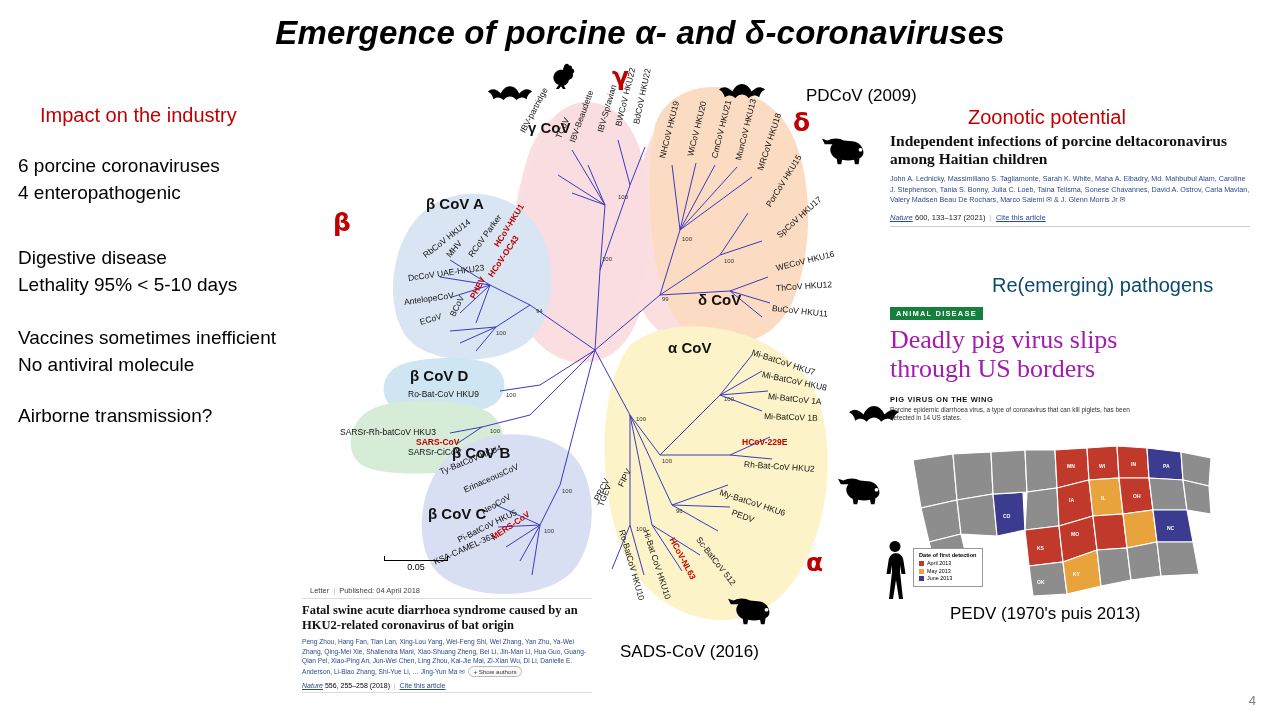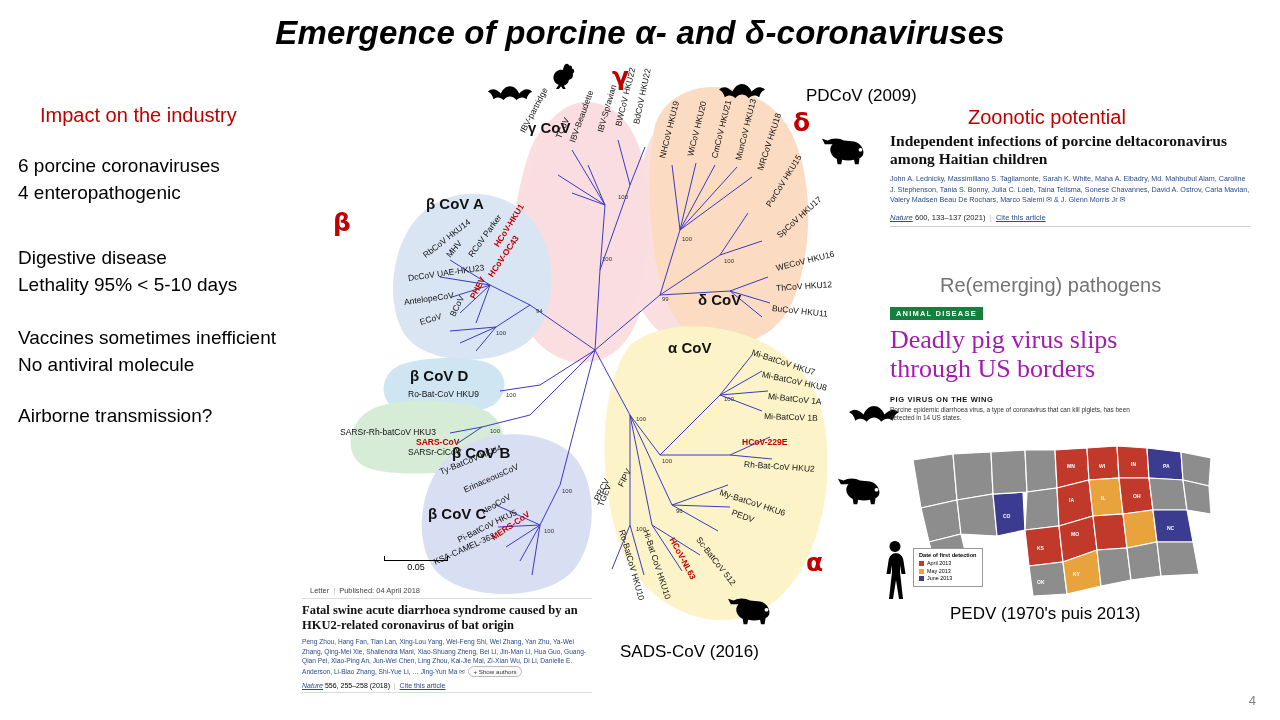--- a/index.html
+++ b/index.html
@@ -18,21 +18,21 @@
   
   #impact-heading{left:40px;top:104px;font-size:20px;color:#c00000;}
   .left-block{left:18px;font-size:19px;line-height:27px;color:#000;}
   #lb1{top:152px;}
   #lb2{top:244px;}
   #lb3{top:324px;}
   #lb4{top:402px;}
 
   
   #zoonotic{left:968px;top:106px;font-size:20px;color:#c00000;}
-  #reemerging{left:940px;top:274px;font-size:20px;color:#737373;}
+  #reemerging{left:992px;top:274px;font-size:20px;color:#0c4a6e;}
 
   
   .greek{font-size:25px;font-weight:bold;color:#c00000;font-family:"DejaVu Sans",sans-serif;}
   #g-gamma{left:612px;top:62px;}
   #g-delta{left:793px;top:108px;}
   #g-beta{left:333px;top:208px;}
   #g-alpha{left:806px;top:548px;}
 
   
   .caption{font-size:17px;}

